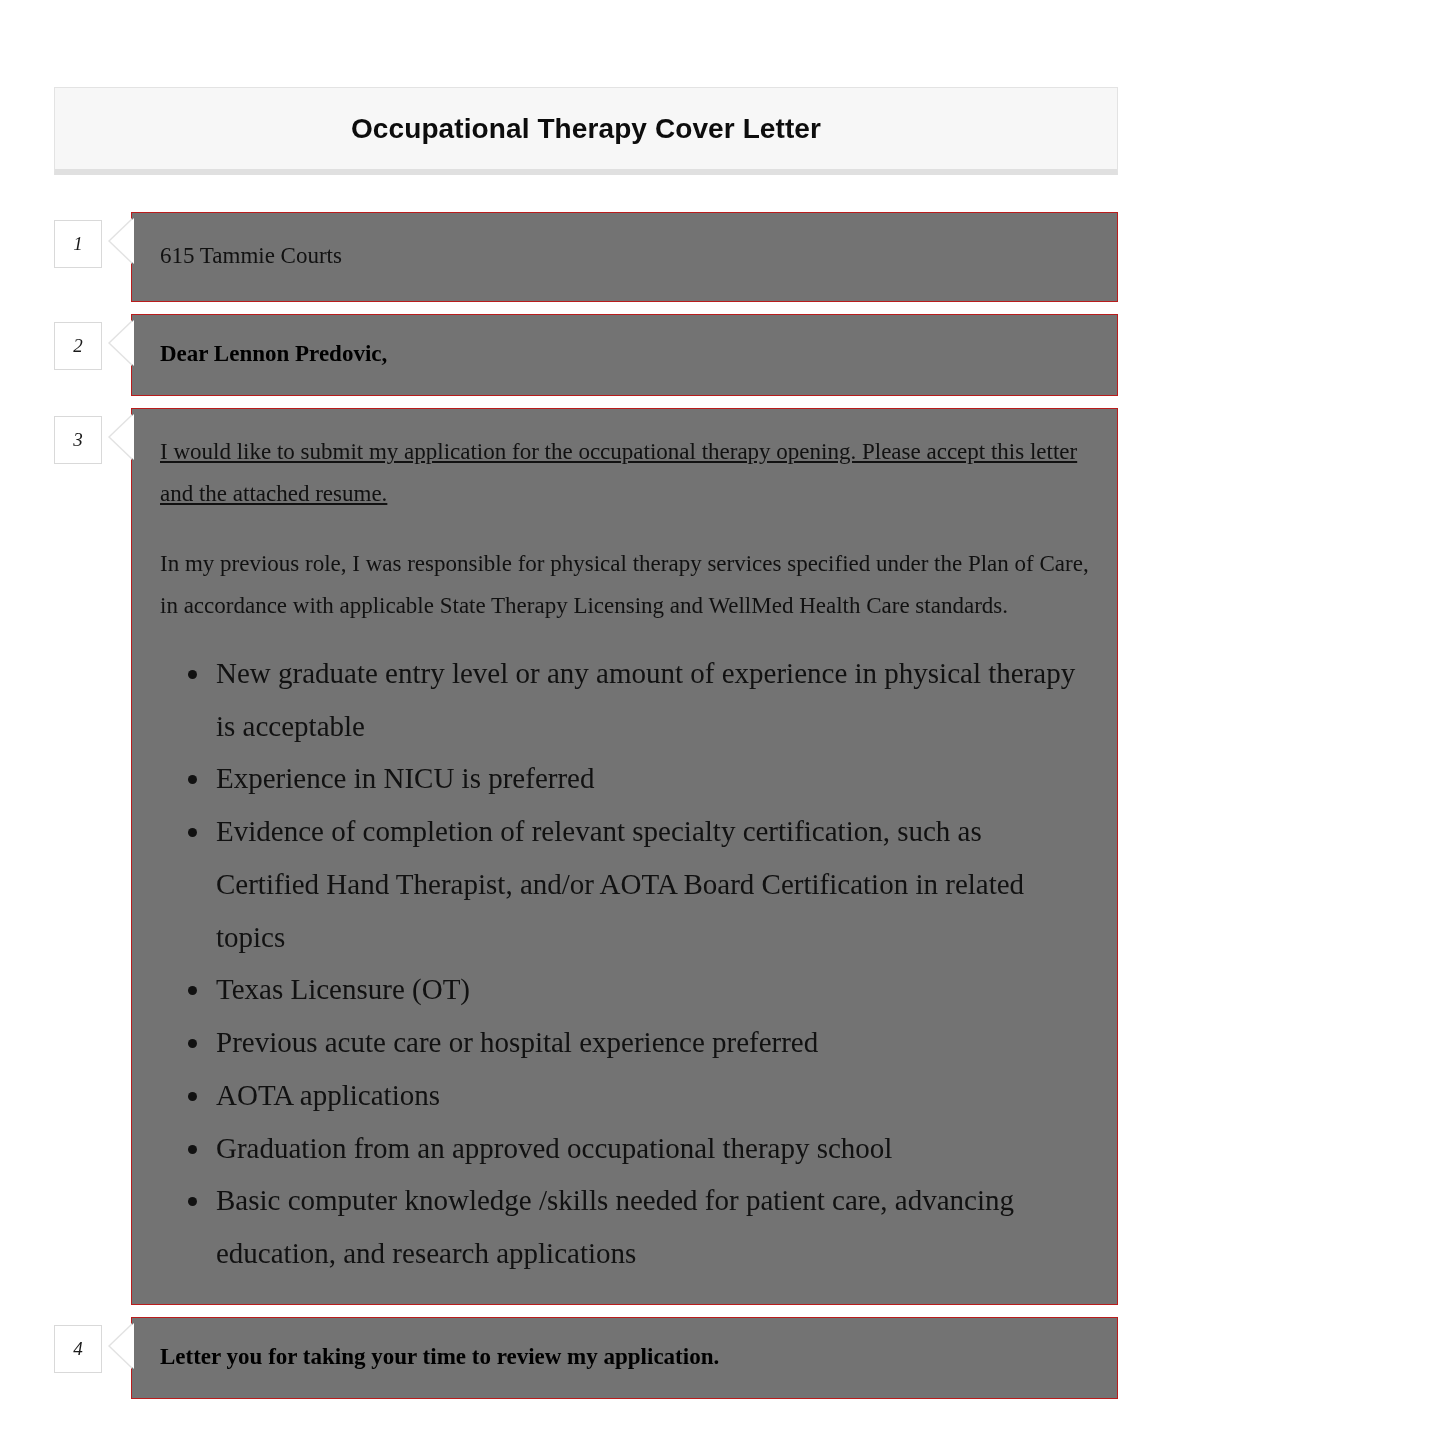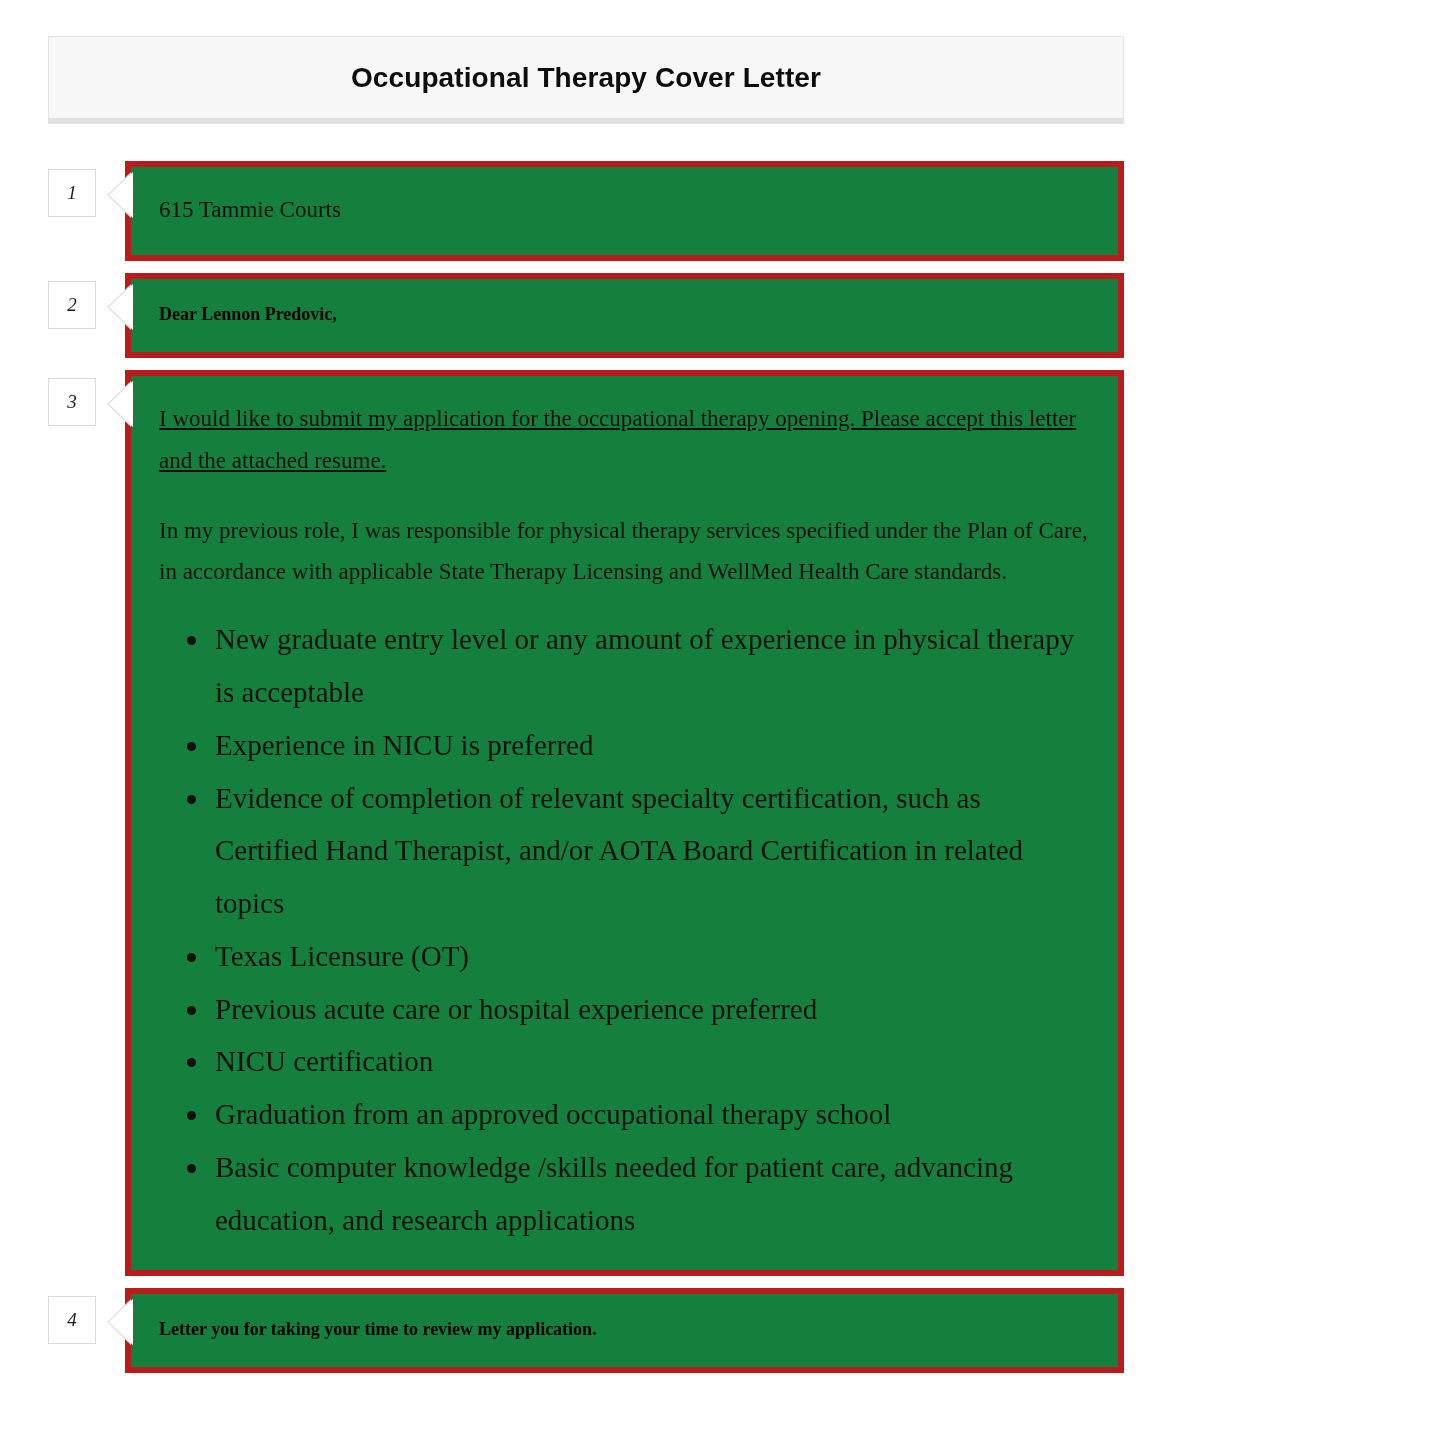--- a/index.html
+++ b/index.html
@@ -12,21 +12,22 @@
   body {
     width: 1440px;
     height: 1453px;
     font-family: "Liberation Serif", "DejaVu Serif", serif;
     color: #111111;
     overflow: hidden;
   }
 
   .page {
     width: 1172px;
-    padding: 8px;
+    padding: 14px;
+    margin-top: 45px;
   }
 
   
   .doc-header {
     margin: 28px 40px 0 40px;
     background: #f7f7f7;
     border: 1px solid #e3e3e3;
     border-bottom: 6px solid #e0e0e0;
     height: 88px;
     display: flex;
@@ -68,22 +69,22 @@
     font-style: italic;
     font-size: 19px;
     color: #1a1a1a;
     font-family: "Liberation Serif", "DejaVu Serif", serif;
     z-index: 3;
   }
 
   .bubble {
     position: relative;
     margin-left: 77px;
-    border: 6px solid #b91c1c;
-    background: #15803d;
+    border: 1px solid #b91c1c;
+    background: #737373;
     padding: 22px 28px 24px 28px;
     min-height: 60px;
   }
 
   
   .bubble::before,
   .bubble::after {
     content: "";
     position: absolute;
     left: -24px;
@@ -102,21 +103,21 @@
   .ptext {
     font-size: 23px;
     line-height: 1.82;
     color: #111111;
     margin: 0;
   }
   .ptext + .ptext { margin-top: 28px; }
 
   .bold-line {
     font-weight: bold;
-    font-size: 18px;
+    font-size: 23px;
     line-height: 1.5;
     color: #000000;
     margin: 0;
   }
 
   .bullets {
     margin: 20px 0 0 0;
     padding-left: 52px;
     list-style: disc;
   }
@@ -157,21 +158,21 @@
       <div class="badge">3</div>
       <div class="bubble">
         <p class="ptext" style="margin-top:0;text-decoration:underline;">I would like to submit my application for the occupational therapy opening. Please accept this letter and the attached resume.</p>
         <p class="ptext">In my previous role, I was responsible for physical therapy services specified under the Plan of Care, in accordance with applicable State Therapy Licensing and WellMed Health Care standards.</p>
         <ul class="bullets">
           <li>New graduate entry level or any amount of experience in physical therapy is acceptable</li>
           <li>Experience in NICU is preferred</li>
           <li>Evidence of completion of relevant specialty certification, such as Certified Hand Therapist, and/or AOTA Board Certification in related topics</li>
           <li>Texas Licensure (OT)</li>
           <li>Previous acute care or hospital experience preferred</li>
-          <li>NICU certification</li>
+          <li>AOTA applications</li>
           <li>Graduation from an approved occupational therapy school</li>
           <li>Basic computer knowledge /skills needed for patient care, advancing education, and research applications</li>
         </ul>
       </div>
     </div>
 
     <div class="section">
       <div class="badge">4</div>
       <div class="bubble">
         <p class="bold-line">Letter you for taking your time to review my application.</p>

